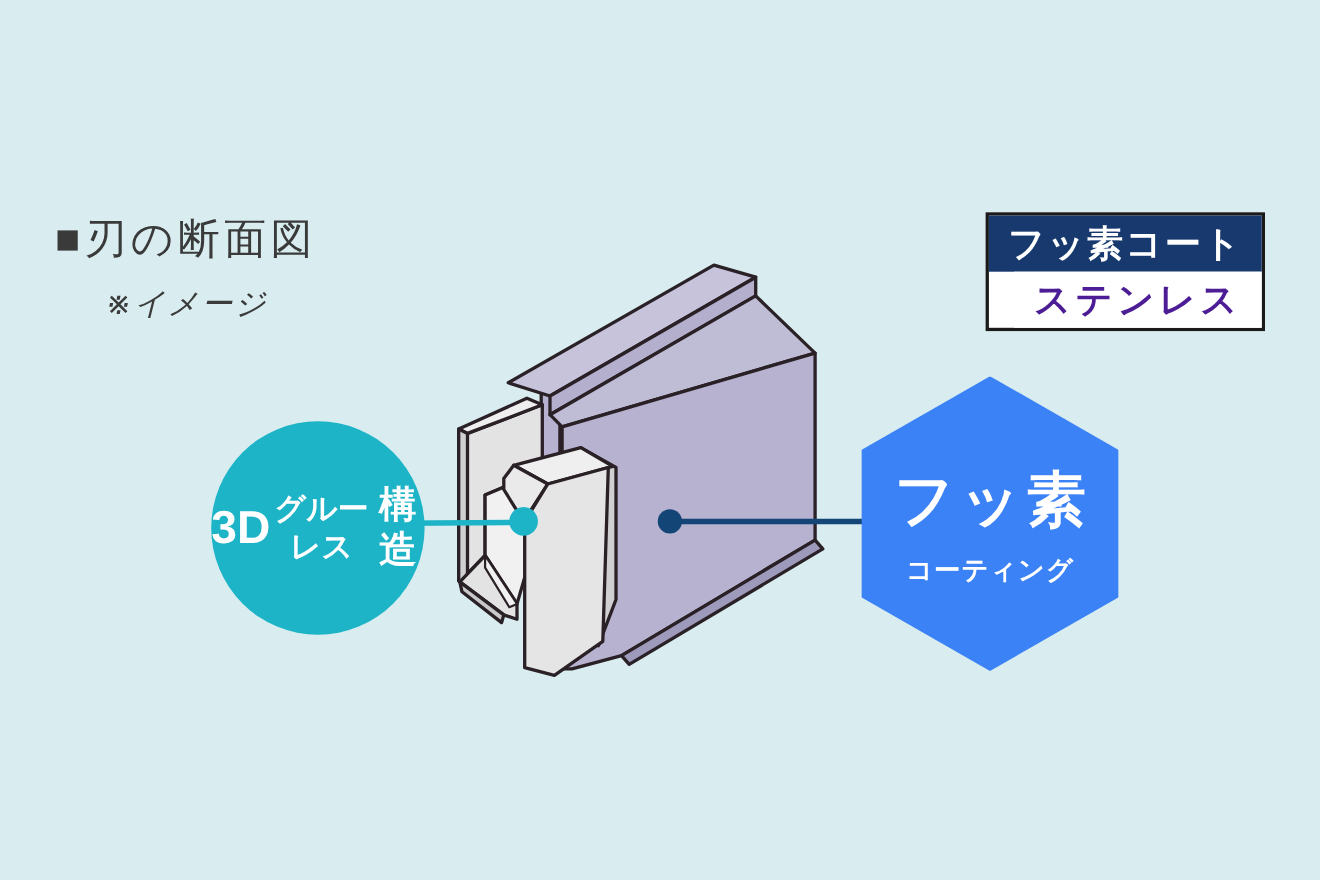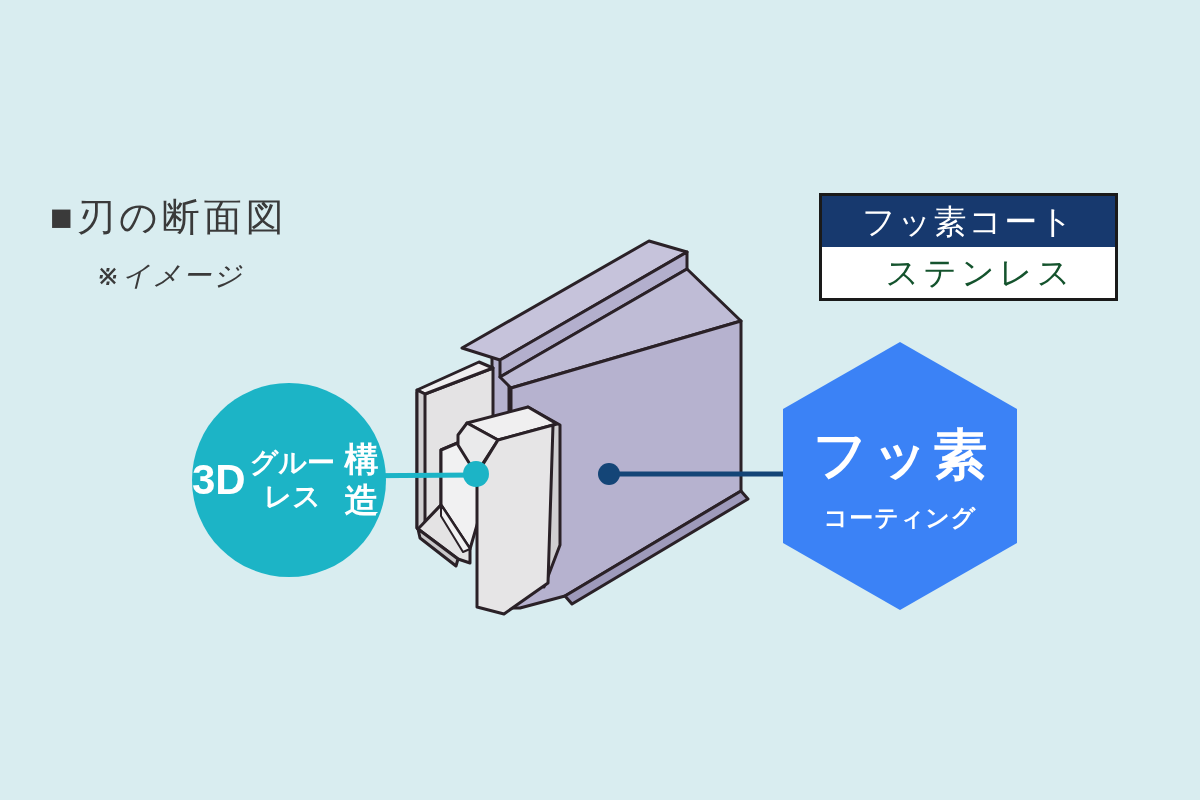--- a/index.html
+++ b/index.html
@@ -19,29 +19,29 @@
   
   .title-block{position:absolute;left:50px;top:192px;color:#3a3a3a;text-align:center;}
   .title-block h1{
     margin:0;font-size:38px;font-weight:500;letter-spacing:4px;color:#3a3a3a;
   }
   .title-block p{
     margin:14px 0 0 2px;font-size:28px;font-weight:400;letter-spacing:2px;color:#3a3a3a;font-style:italic;
   }
   
   .legend{
-    position:absolute;left:819px;top:193px;width:299px;
-    border:3px solid #1a1a1a;box-sizing:border-box;background:#fff;
+    position:absolute;left:896px;top:193px;width:254px;
+    border:3px solid #1a1a1a;box-sizing:border-box;background:#fff;font-weight:bold;
   }
   .legend-row{
     height:51px;line-height:51px;text-align:center;
     font-size:33px;letter-spacing:2px;white-space:nowrap;
   }
   .legend-row.navy{background:#17396e;color:#ffffff;}
-  .legend-row.white{background:#ffffff;color:#14532d;letter-spacing:4px;margin-left:23px;}
+  .legend-row.white{background:#ffffff;color:#4c1d95;letter-spacing:4px;margin-left:23px;}
   
   .callout-circle{
     position:absolute;left:192px;top:383px;width:194px;height:194px;
     border-radius:50%;background:#1cb4c6;
     display:flex;flex-direction:row;align-items:center;justify-content:center;
     color:#ffffff;font-weight:bold;text-align:center;line-height:1.22;
   }
   .callout-circle .cl-0{font-size:42px;}
   .callout-circle .cl-1{font-size:28px;letter-spacing:0px;}
   .callout-circle .cl-2{font-size:34px;letter-spacing:2px;font-family:Liberation Serif, serif;}

